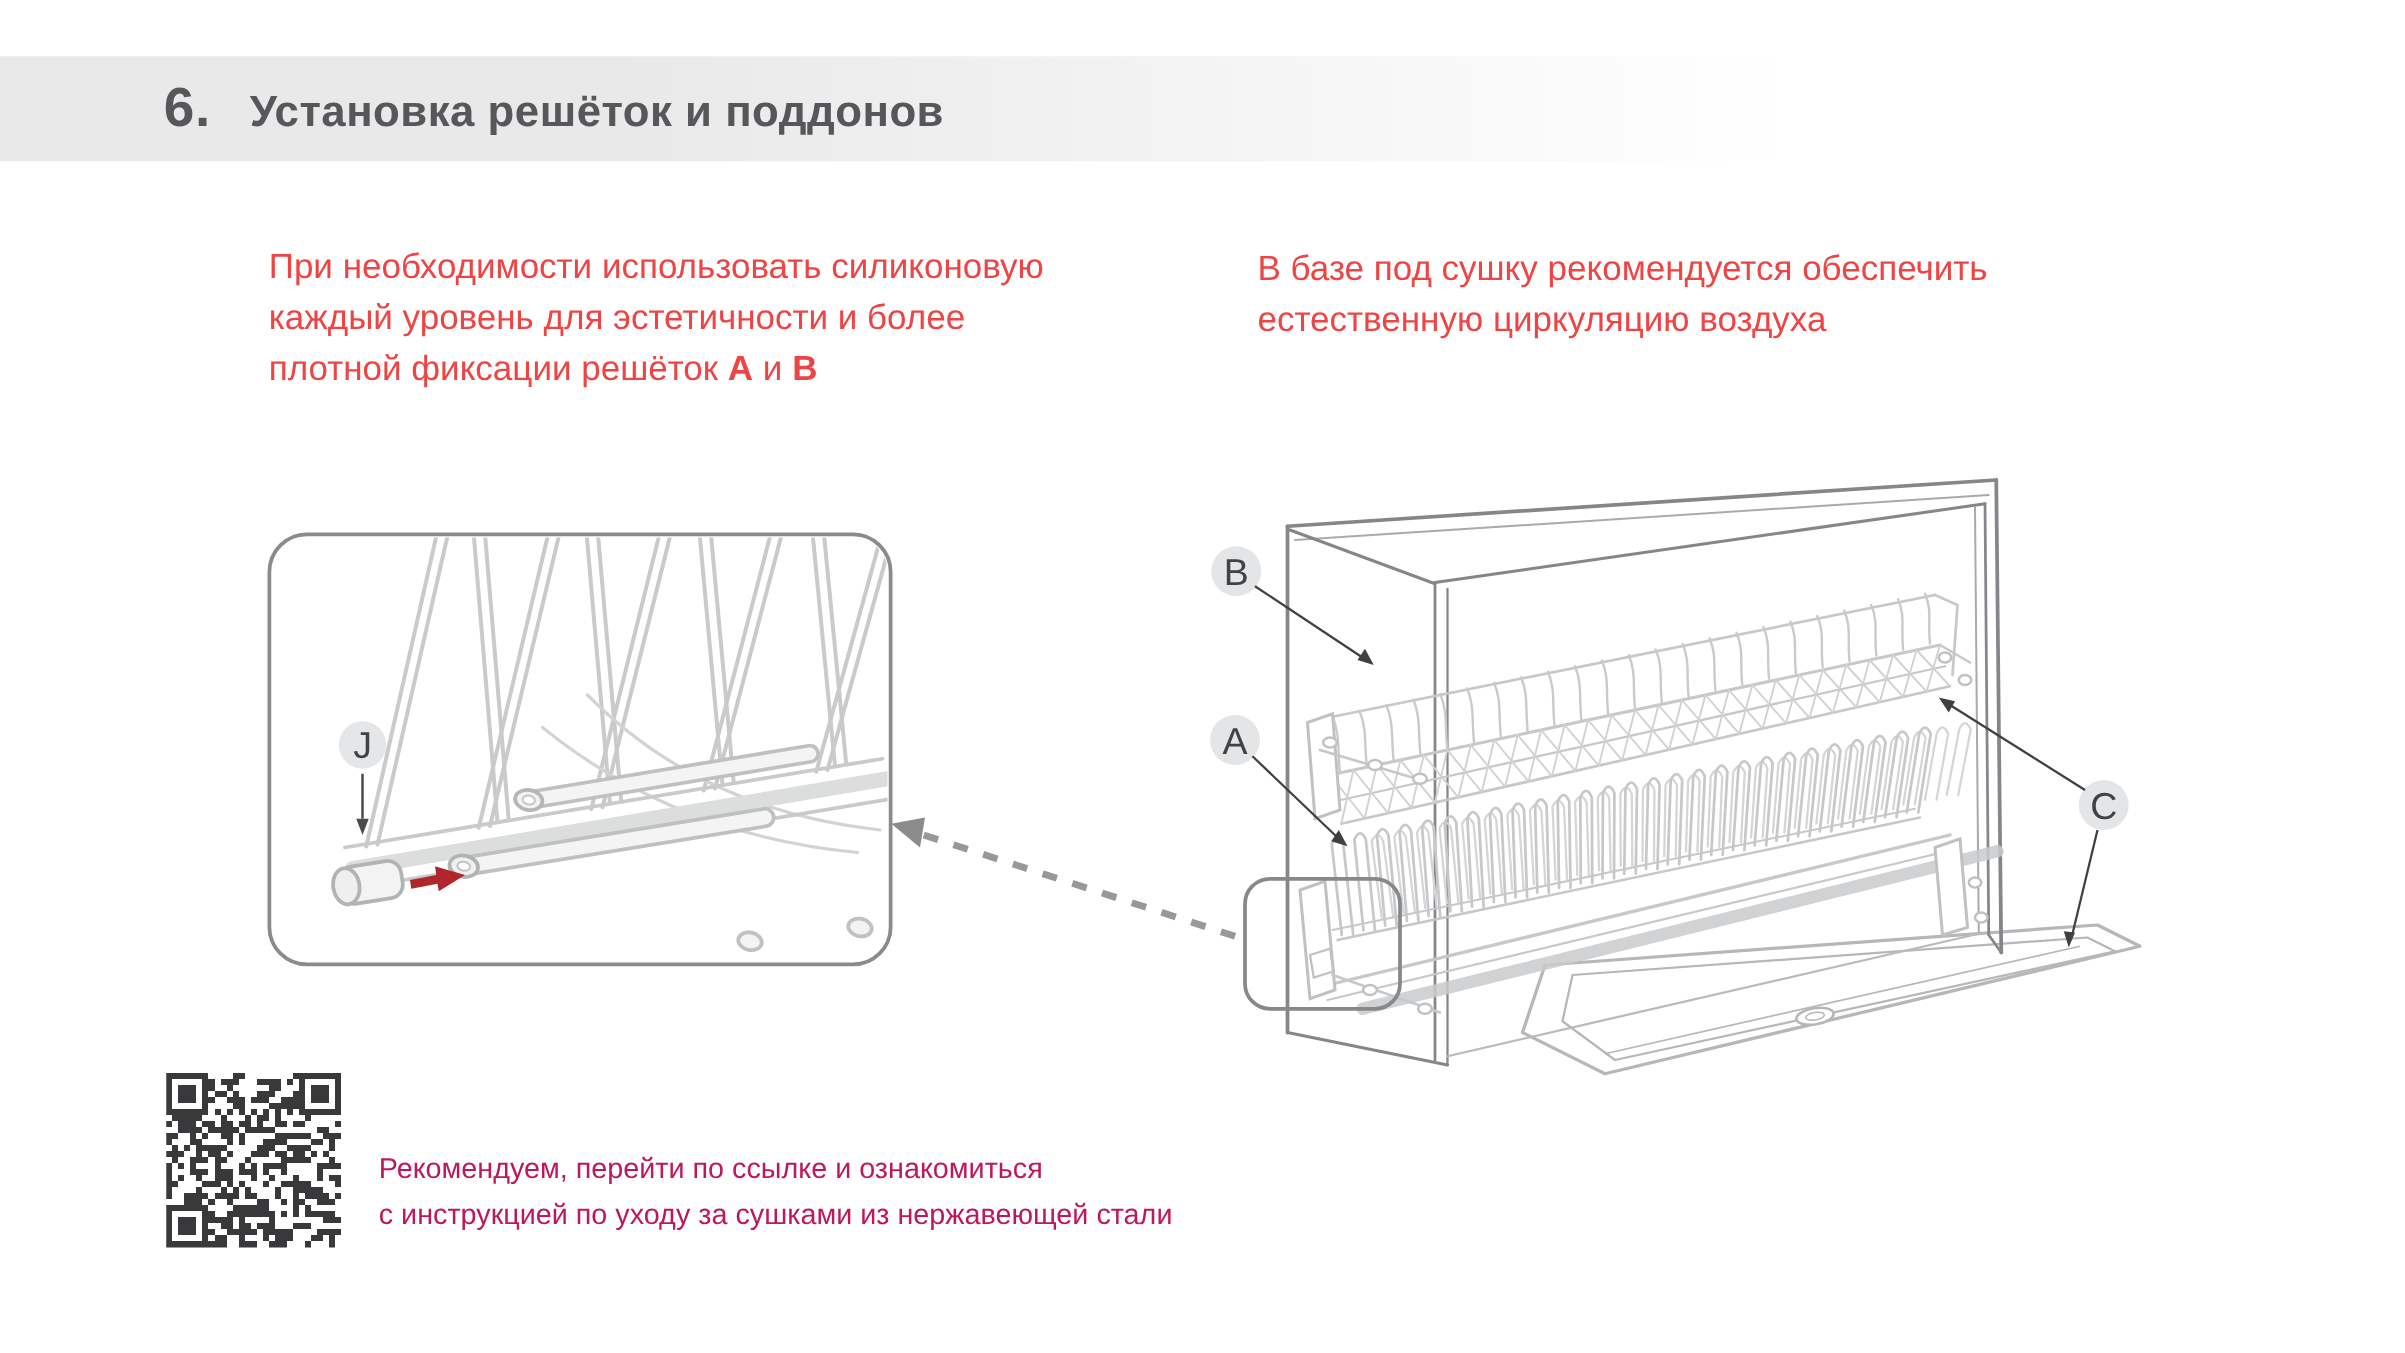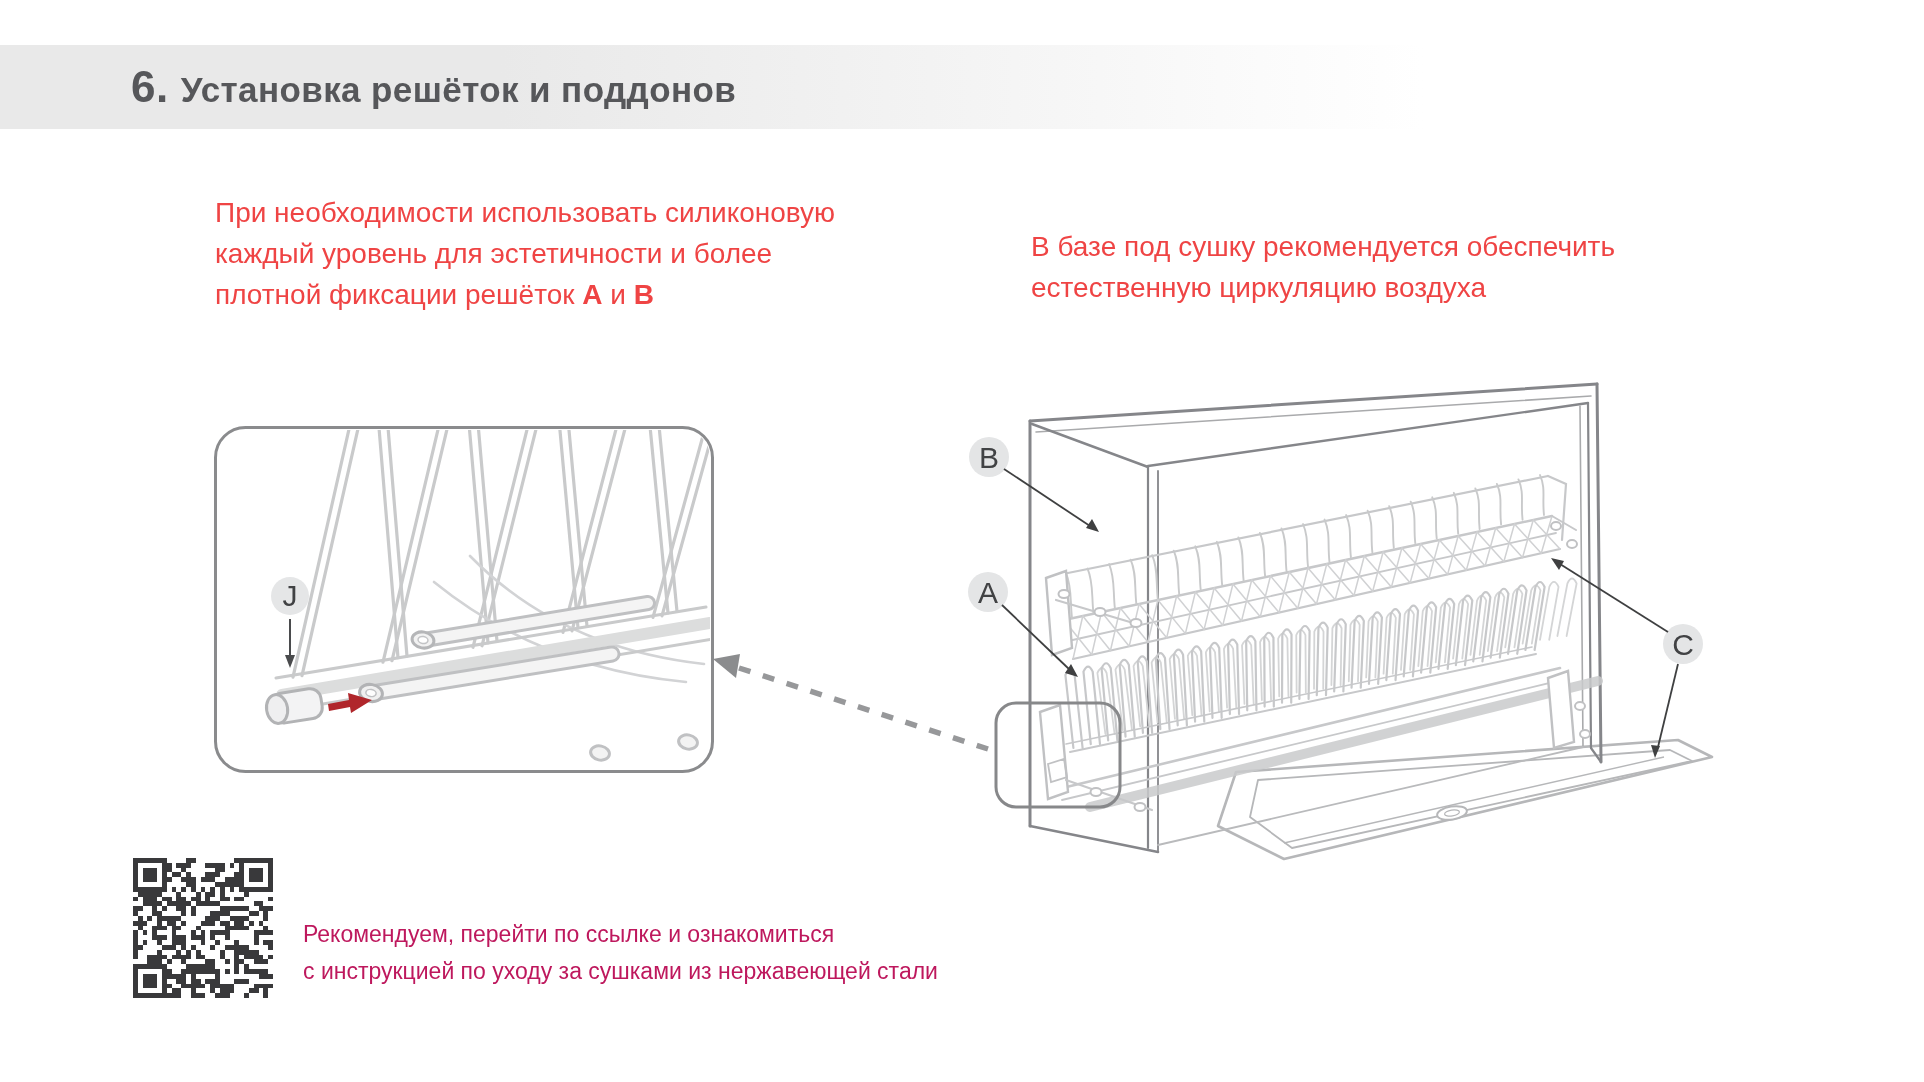--- a/index.html
+++ b/index.html
@@ -7,26 +7,26 @@
     position:relative;width:1924px;height:1082px;overflow:hidden;background:#fff;
     font-family:"Liberation Sans","DejaVu Sans",sans-serif;
   }
   .header-band{
     position:absolute;left:0;top:45px;width:1924px;height:84px;
     background:linear-gradient(90deg,#e9e9e9 0%,#e9e9e9 26%,#f6f6f6 55%,#ffffff 74%);
     display:flex;align-items:center;
   }
   .header-title{display:flex;align-items:baseline;margin-left:131px;color:#56575a;}
   .header-num{font-size:44px;font-weight:800;letter-spacing:.5px;margin-right:12px;}
-  .header-text{font-size:35px;font-weight:700;letter-spacing:.4px;}
+  .header-text{font-size:35px;font-weight:700;letter-spacing:.4px;margin-left:19px;}
   .para{position:absolute;color:#ef4444;font-size:28px;line-height:41px;}
   .para div{white-space:nowrap;}
   .para b{font-weight:700;}
   .para-left{left:215px;top:192px;}
-  .para-right{left:1031px;top:194px;margin-top:32px;}
+  .para-right{left:1006px;top:194px;}
   .qr-caption{position:absolute;left:303px;top:916px;color:#be185d;font-size:23px;line-height:37px;}
   .qr-caption div{white-space:nowrap;}
   .qr{position:absolute;left:133px;top:858px;width:140px;height:140px;}
   .illu{position:absolute;left:0;top:0;}
   svg text{font-family:"Liberation Sans","DejaVu Sans",sans-serif;}
 </style>
 </head>
 <body>
 
 <div class="page">

